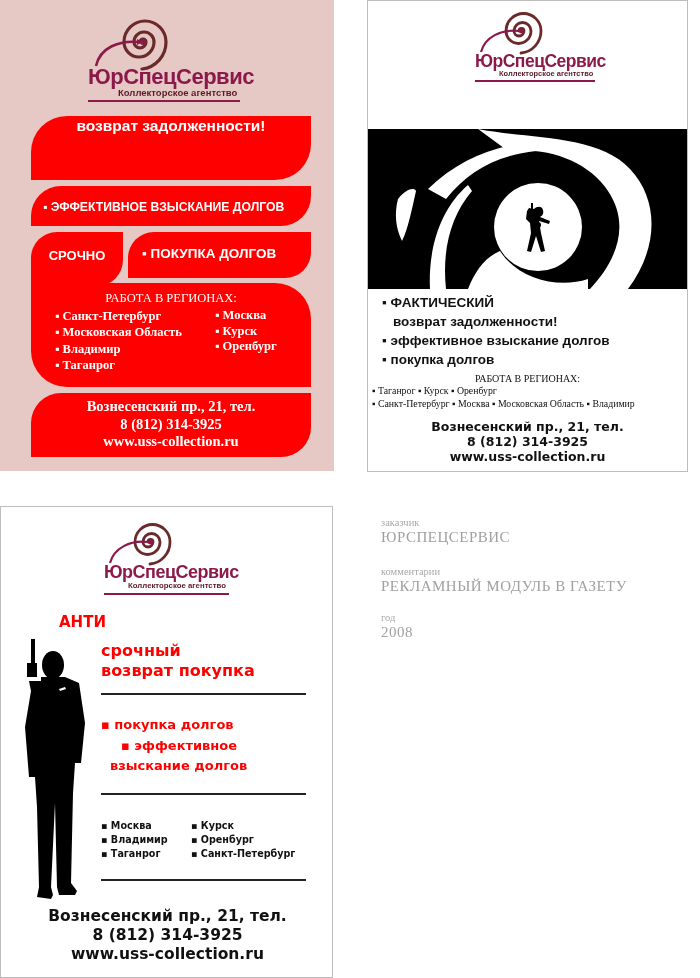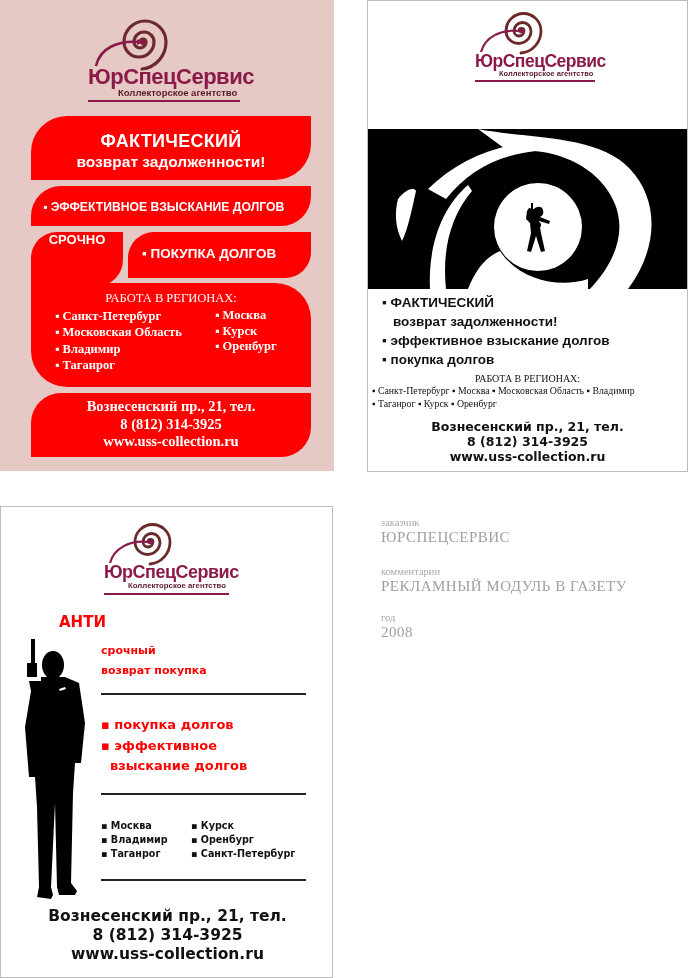--- a/index.html
+++ b/index.html
@@ -16,40 +16,40 @@
   .logo .brand { position: absolute; left: 0; font-family: "Liberation Sans", sans-serif; font-weight: bold; color: #8b1a4a; letter-spacing: -0.5px; white-space: nowrap; }
   .logo .tag { position: absolute; font-weight: bold; color: #5a1a2a; white-space: nowrap; }
   .logo .rule { position: absolute; height: 1.5px; background: #8b1a4a; }
 
   
   .red { position: absolute; background: #fe0000; color: #fff; }
   .r-big { left: 31px; top: 116px; width: 280px; height: 64px; border-radius: 36px 0 36px 0; text-align: center; }
   .r-big .l1 { font-weight: bold; font-size: 18px; margin-top: 15px; letter-spacing: 0.3px; }
   .r-big .l2 { font-weight: bold; font-size: 15.5px; margin-top: 1px; }
   .r-eff { left: 31px; top: 186px; width: 280px; height: 40px; border-radius: 30px 0 30px 0; font-weight: bold; font-size: 12.2px; padding: 14px 0 0 12px; }
-  .r-urg { left: 31px; top: 232px; width: 92px; height: 54px; border-radius: 26px 0 26px 0; font-weight: bold; font-size: 13px; text-align: center; padding-top: 0; }
+  .r-urg { left: 31px; top: 232px; width: 92px; height: 54px; border-radius: 26px 0 26px 0; font-weight: bold; font-size: 13px; text-align: center; padding-top: 16px; }
   .r-buy { left: 128px; top: 232px; width: 183px; height: 46px; border-radius: 26px 0 26px 0; font-weight: bold; font-size: 13.5px; padding: 14px 0 0 14px; }
   .r-reg { left: 31px; top: 283px; width: 280px; height: 104px; border-radius: 0 36px 0 36px; font-family: "Liberation Serif", serif; }
   .r-reg .hd { position: absolute; left: 0; right: 0; top: 8px; text-align: center; font-size: 12.5px; }
   .r-reg .col { position: absolute; font-size: 12.5px; font-weight: bold; line-height: 15.5px; }
   .r-addr { left: 31px; top: 393px; width: 280px; height: 64px; border-radius: 30px 0 30px 0; font-family: "Liberation Serif", serif; font-weight: bold; text-align: center; font-size: 14.5px; line-height: 17.5px; padding-top: 5px; }
 
   
   .headline2 { position: absolute; left: 0; right: 0; top: 90px; text-align: center; font-weight: 900; font-size: 31px; letter-spacing: 1px; color: #111; font-family: "DejaVu Sans", sans-serif; }
   .band { position: absolute; left: 0; right: 0; top: 128px; height: 160px; background: #000; }
   .svc2 { position: absolute; left: 14px; top: 292px; font-family: Liberation Sans, sans-serif; font-weight: bold; font-size: 13.5px; line-height: 19px; color: #111; }
   .svc2 .ind { padding-left: 11px; }
   .reg2-hd { position: absolute; left: 0; right: 0; top: 372px; text-align: center; font-family: "Liberation Serif", serif; font-size: 10px; color: #111; }
   .reg2 { position: absolute; left: 4px; top: 383px; font-family: "Liberation Serif", serif; font-size: 9.8px; line-height: 13px; color: #111; white-space: nowrap; }
   .addr2 { position: absolute; left: 0; right: 0; top: 418px; text-align: center; font-family: "DejaVu Sans", sans-serif; font-weight: bold; font-size: 12.5px; line-height: 15px; color: #111; }
 
   
   .anti { position: absolute; left: 46px; top: 612px; color: #fe0000; font-weight: bold; font-size: 15px; font-family: "DejaVu Sans", sans-serif; }
   .crisis { position: absolute; left: 92px; top: 596px; color: #fe0000; font-weight: 900; font-size: 38px; font-family: "DejaVu Sans", sans-serif; letter-spacing: 1px; }
-  .urgent3 { position: absolute; left: 100px; top: 640px; color: #fe0000; font-weight: bold; font-size: 11px; line-height: 20px; font-family: "DejaVu Sans", sans-serif; }
+  .urgent3 { position: absolute; left: 100px; top: 640px; color: #fe0000; font-weight: bold; font-size: 16px; line-height: 20px; font-family: "DejaVu Sans", sans-serif; }
   .hr3 { position: absolute; left: 100px; width: 205px; height: 2px; background: #222; }
   .svc3 { position: absolute; left: 100px; top: 715px; color: #fe0000; font-weight: bold; font-size: 13px; line-height: 20px; font-family: "DejaVu Sans", sans-serif; }
   .svc3 .ind { padding-left: 9px; text-align: right; }
   .city3 { position: absolute; font-family: "DejaVu Sans", sans-serif; font-weight: bold; font-size: 9.6px; line-height: 14px; color: #111; white-space: nowrap; }
   .addr3 { position: absolute; left: 0; width: 333px; top: 906px; text-align: center; font-family: "DejaVu Sans", sans-serif; font-weight: bold; font-size: 15.5px; line-height: 19px; color: #111; }
 
   
   .meta { position: absolute; left: 381px; font-family: "Liberation Serif", serif; color: #a0a0a0; }
   .meta .lbl { font-size: 10.5px; color: #a9a9a9; }
   .meta .val { font-size: 15px; color: #a0a0a0; letter-spacing: 0.5px; margin-top: 1px; }
@@ -66,21 +66,20 @@
       <circle cx="55" cy="30" r="3" fill="#8b1a4a"></circle>
       <path d="M52 30 C 30 28, 12 36, 8 54" fill="none" stroke="#8b1a4a" stroke-width="2.6"></path>
       <path d="M49 27 L55 30 L49 33 Z" fill="#8b1a4a"></path>
     </svg>
     <div class="brand" style="top:52px; font-size:22px;">ЮрСпецСервис</div>
     <div class="tag" style="left:30px; top:75px; font-size:9.5px;">Коллекторское агентство</div>
     <div class="rule" style="left:0; top:88px; width:152px;"></div>
   </div>
 
   <div class="red r-big">
-    <div class="l1">ФАКТИЧЕСКИЙ</div>
     <div class="l2">возврат задолженности!</div>
   </div>
   <div class="red r-eff">▪ ЭФФЕКТИВНОЕ ВЗЫСКАНИЕ ДОЛГОВ</div>
   <div class="red r-urg">СРОЧНО</div>
   <div class="red r-buy">▪ ПОКУПКА ДОЛГОВ</div>
 
   <div class="red r-reg">
     <div class="hd">РАБОТА В РЕГИОНАХ:</div>
     <div class="col" style="left:24px; top:26px;">
       <div>▪ Санкт-Петербург</div>
@@ -135,22 +134,22 @@
 
   <div class="svc2">
     <div>▪ ФАКТИЧЕСКИЙ</div>
     <div class="ind">возврат задолженности!</div>
     <div>▪ эффективное взыскание долгов</div>
     <div>▪ покупка долгов</div>
   </div>
 
   <div class="reg2-hd">РАБОТА В РЕГИОНАХ:</div>
   <div class="reg2">
+    <div>▪ Таганрог ▪ Курск ▪ Оренбург</div>
     <div>▪ Санкт-Петербург ▪ Москва ▪ Московская Область ▪ Владимир</div>
-    <div>▪ Таганрог ▪ Курск ▪ Оренбург</div>
   </div>
 
   <div class="addr2">
     <div>Вознесенский пр., 21, тел.</div>
     <div>8 (812) 314-3925</div>
     <div>www.uss-collection.ru</div>
   </div>
 </div>
 
 <div id="p3" class="panel">
@@ -178,21 +177,21 @@
   <div class="anti" style="top:106px;margin-left:12px;">АНТИ</div>
   <div class="urgent3" style="top:134px;">
     <div>срочный</div>
     <div>возврат покупка</div>
   </div>
 
   <div class="hr3" style="top:186px;"></div>
 
   <div class="svc3" style="top:208px;">
     <div>▪ покупка долгов</div>
-    <div style="margin-top:1px;">▪ эффективное</div>
+    <div style="margin-top:1px;margin-left:20px;">▪ эффективное</div>
     <div class="ind">взыскание долгов</div>
   </div>
 
   <div class="hr3" style="top:286px;"></div>
 
   <div class="city3" style="left:100px; top:312px;">
     <div>▪ Москва</div>
     <div>▪ Владимир</div>
     <div>▪ Таганрог</div>
   </div>

